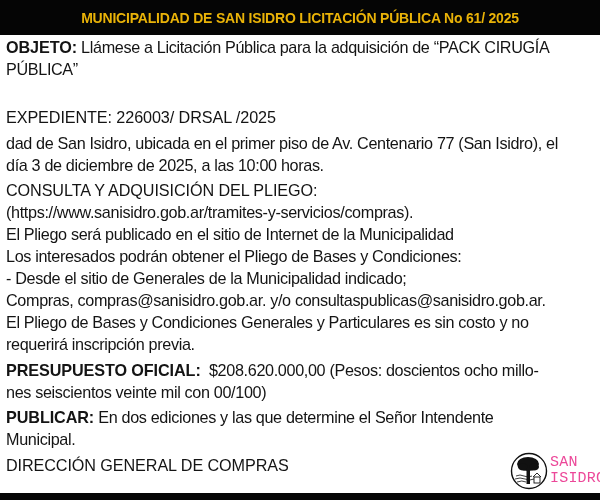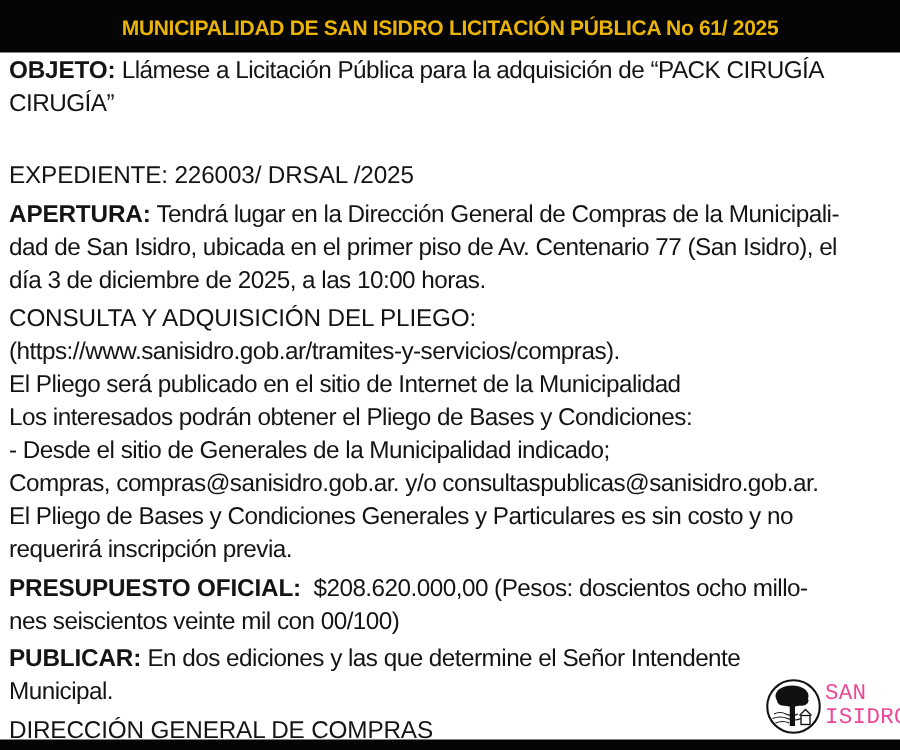--- a/index.html
+++ b/index.html
@@ -30,29 +30,28 @@
 </head>
 <body>
 
 <div class="header">
   <span>MUNICIPALIDAD DE SAN ISIDRO LICITACIÓN PÚBLICA No 61/ 2025</span>
 </div>
 
 <div class="content">
   <div class="para">
     <span class="line"><span class="lbl">OBJETO:</span><span> Llámese a Licitación Pública para la adquisición de “PACK CIRUGÍA</span></span>
-    <span class="line">CIRUGÍA”</span>
+    <span class="line">PÚBLICA”</span>
   </div>
 
   <div class="para">
     <span class="line lbl" style="font-weight:normal;letter-spacing:-0.1px;">EXPEDIENTE: 226003/ DRSAL /2025</span>
   </div>
 
   <div class="para">
-    <span class="line"><span class="lbl">APERTURA:</span><span> Tendrá lugar en la Dirección General de Compras de la Municipali-</span></span>
     <span class="line">dad de San Isidro, ubicada en el primer piso de Av. Centenario 77 (San Isidro), el</span>
     <span class="line">día 3 de diciembre de 2025, a las 10:00 horas.</span>
   </div>
 
   <div class="para">
     <span class="line" style="letter-spacing:-0.1px;">CONSULTA Y ADQUISICIÓN DEL PLIEGO:</span>
     <span class="line">(https://www.sanisidro.gob.ar/tramites-y-servicios/compras).</span>
     <span class="line">El Pliego será publicado en el sitio de Internet de la Municipalidad</span>
     <span class="line">Los interesados podrán obtener el Pliego de Bases y Condiciones:</span>
     <span class="line">- Desde el sitio de Generales de la Municipalidad indicado;</span>

